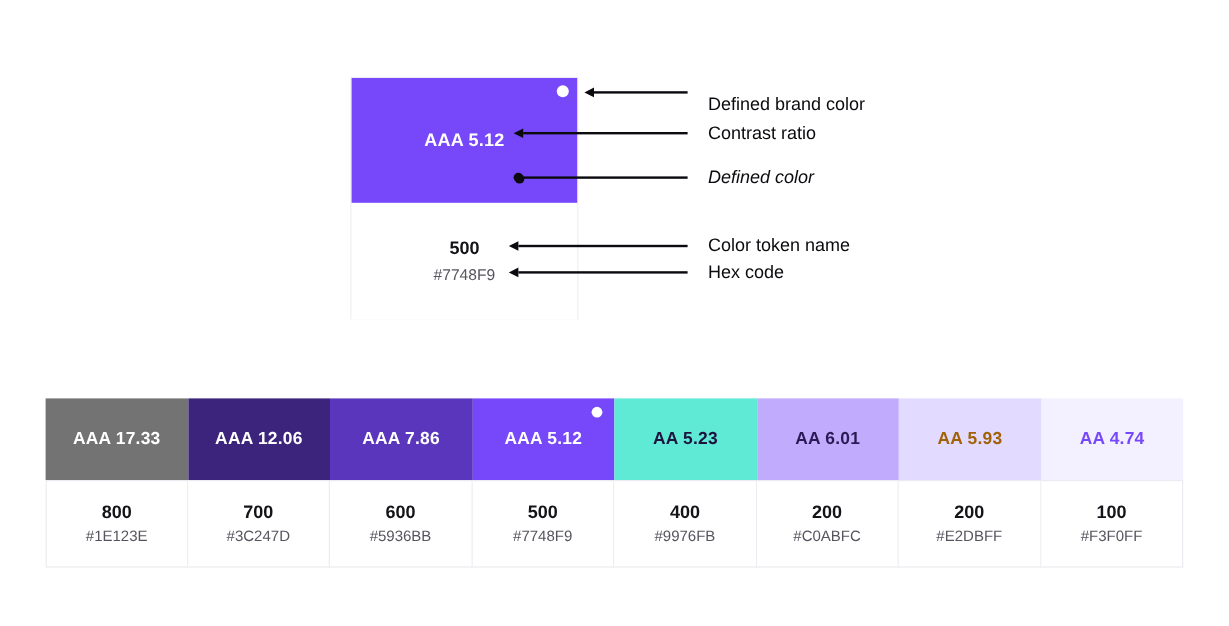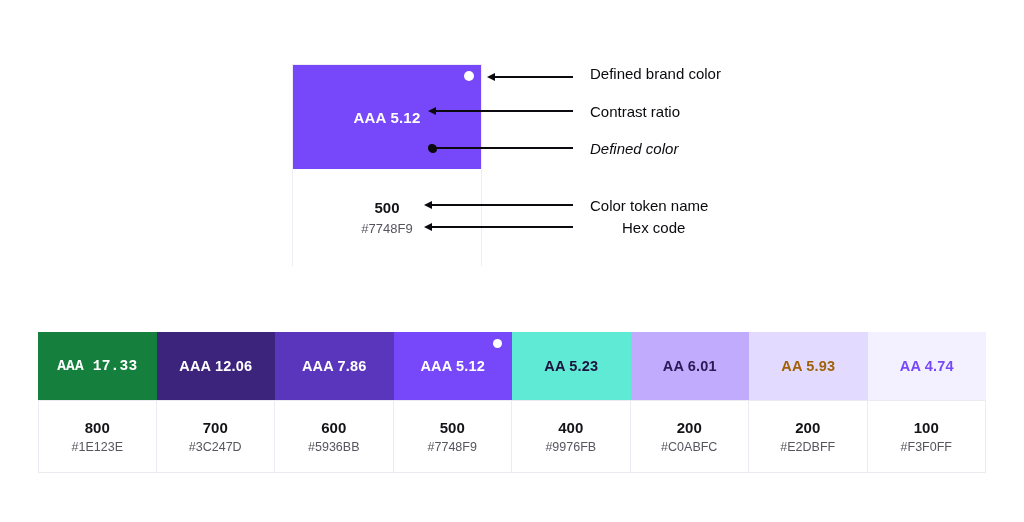--- a/index.html
+++ b/index.html
@@ -151,21 +151,21 @@
     <div class="card-bottom">
       <div class="card-token">500</div>
       <div class="card-hex">#7748F9</div>
     </div>
   </div>
 
   <div class="ann" style="top:77px; left:487px; width:86px;">
     <span class="ah"></span>
       <span class="ln"></span>
   </div>
-  <div class="ann-label" style="top:73px; left:590px;">Defined brand color</div>
+  <div class="ann-label" style="top:87px; left:590px;">Defined brand color</div>
 
   <div class="ann" style="top:111px; left:428px; width:145px;">
     <span class="ah"></span>
       <span class="ln"></span>
   </div>
   <div class="ann-label" style="top:111px; left:590px;">Contrast ratio</div>
 
   <div class="ann" style="top:148px; left:428px; width:145px;">
     <span class="startdot"></span>
       <span class="ln"></span>
@@ -175,26 +175,26 @@
   <div class="ann" style="top:205px; left:424px; width:149px;">
     <span class="ah"></span>
       <span class="ln"></span>
   </div>
   <div class="ann-label" style="top:205px; left:590px;">Color token name</div>
 
   <div class="ann" style="top:227px; left:424px; width:149px;">
     <span class="ah"></span>
       <span class="ln"></span>
   </div>
-  <div class="ann-label" style="top:227px; left:622px;">Hex code</div>
+  <div class="ann-label" style="top:227px; left:590px;">Hex code</div>
 
   <div class="palette">
 
     <div class="cell">
-      <div class="cell-top" style="background: #15803d; color: rgb(255, 255, 255); font-family: Liberation Mono, monospace;">
+      <div class="cell-top" style="background: #737373; color: rgb(255, 255, 255);">
         <span>AAA 17.33</span>
       </div>
       <div class="cell-bottom">
         <div class="cell-token">800</div>
         <div class="cell-hex">#1E123E</div>
       </div>
     </div>
 
     <div class="cell">
       <div class="cell-top" style="background: rgb(60, 36, 125); color: rgb(255, 255, 255);">

